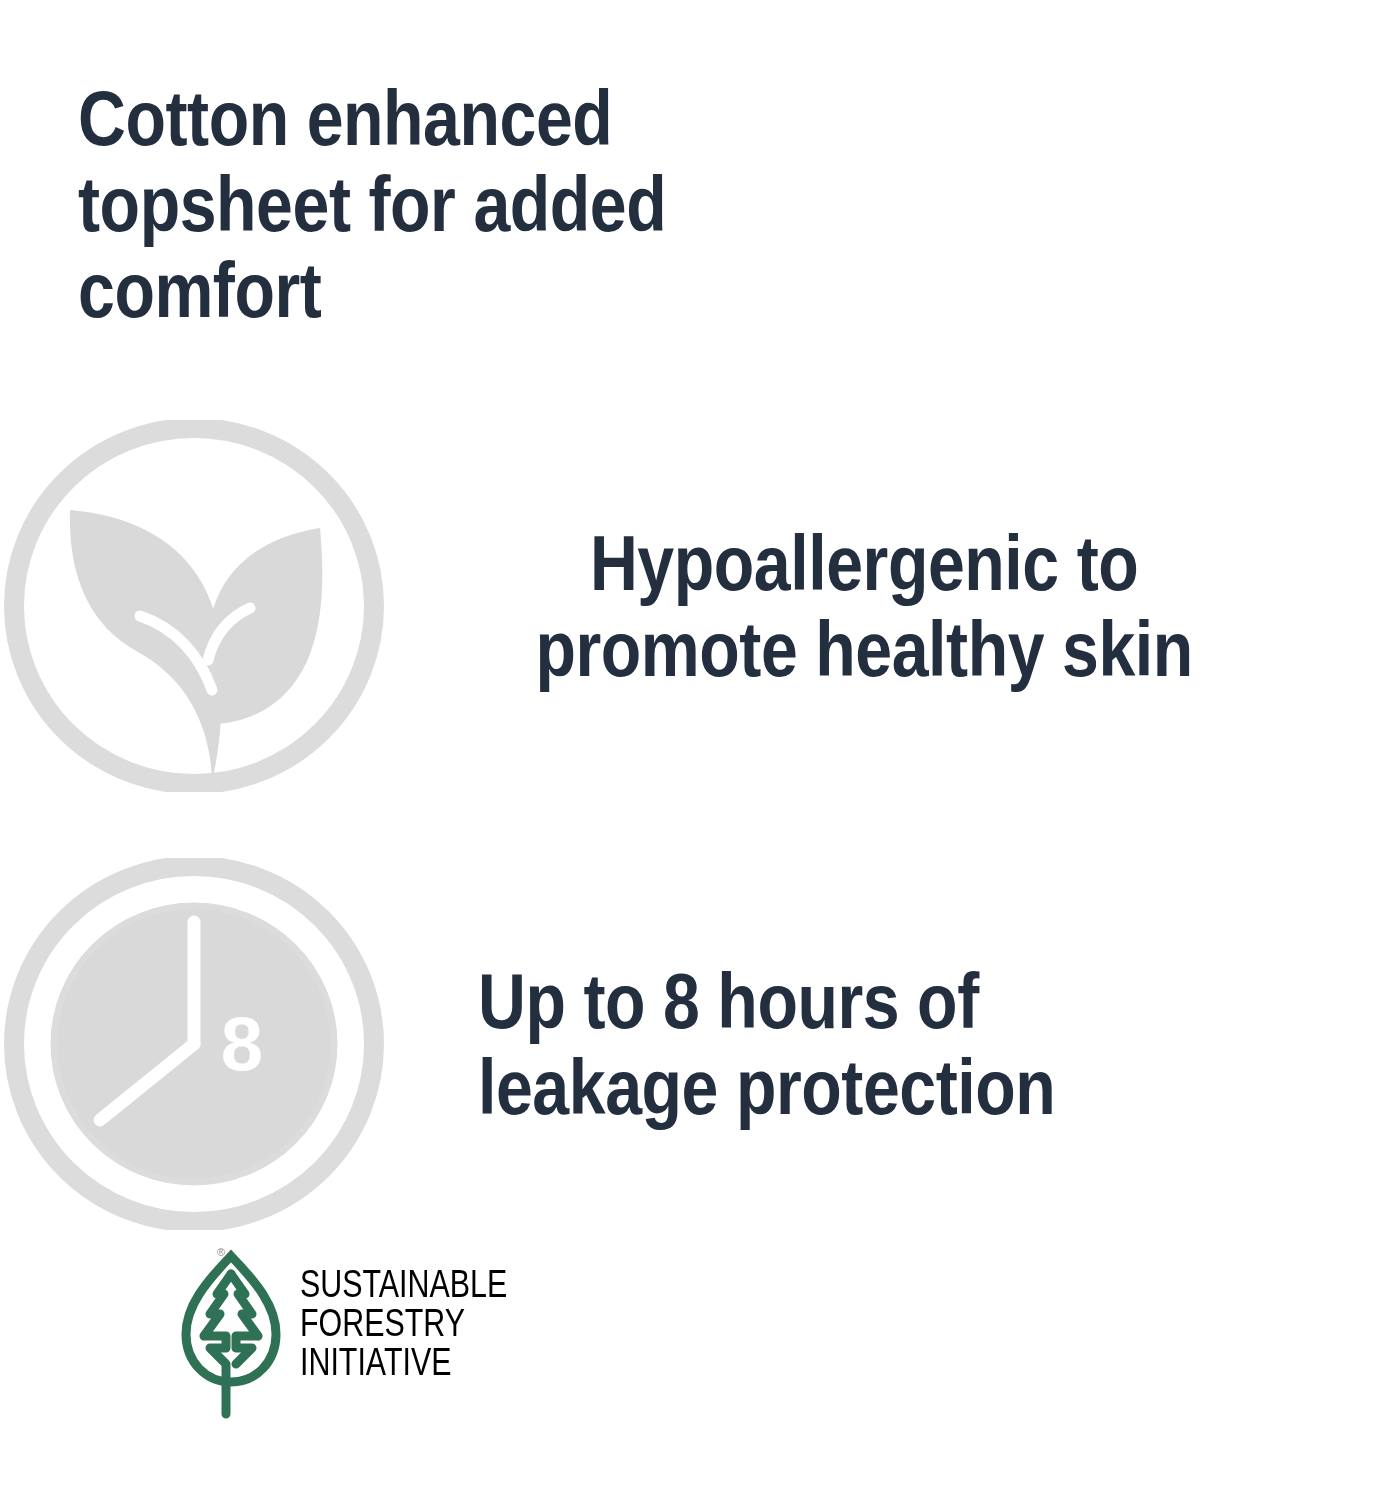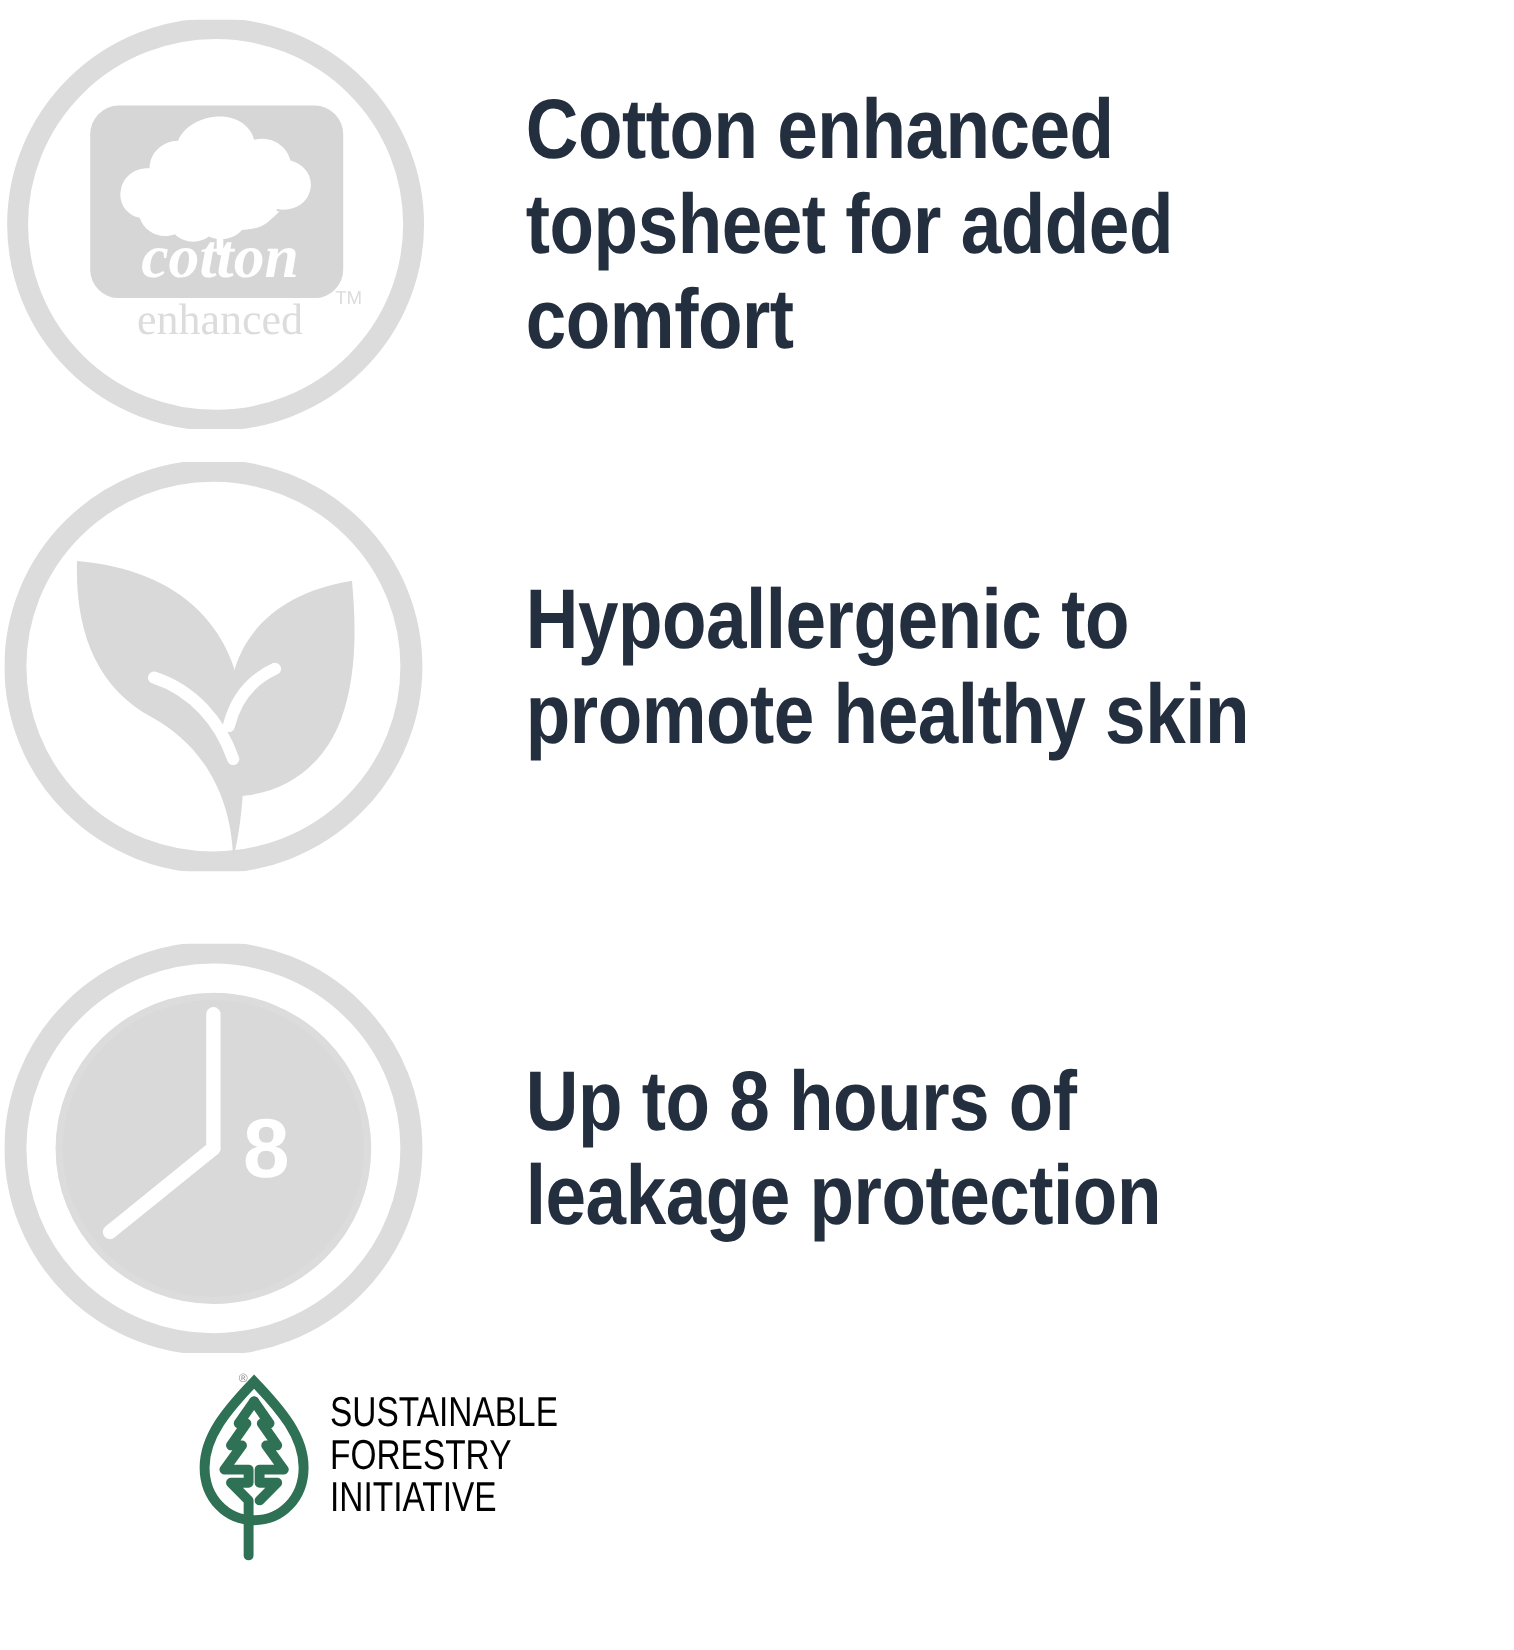--- a/index.html
+++ b/index.html
@@ -49,21 +49,21 @@
     font-weight: 700;
     letter-spacing: -0.5px;
     color: #232f3e;
     transform: scaleX(0.86);
     transform-origin: left center;
     margin-left: 78px;
     white-space: pre-line;
   }
 
   #row-cotton       { top: 18px;  height: 372px; }
-  #row-hypoallergenic { top: 420px; height: 372px; }
+  #row-hypoallergenic { top: 420px; height: 372px; text-align: center; }
   #row-leakage      { top: 858px; height: 372px; }
 
   
   .sfi-block {
     position: absolute;
     left: 176px;
     top: 1248px;
     display: flex;
     align-items: flex-start;
   }
@@ -135,55 +135,20 @@
 
   svg { display: block; }
 </style>
 </head>
 <body>
 
 <div class="page">
 
   <div class="feature-row" id="row-cotton">
 
-    <div class="feature-icon-wrap">
-      <svg width="392" height="372" viewBox="0 0 392 372">
-
-        <ellipse cx="192" cy="186" rx="180" ry="178" fill="none" stroke="#dcdcdc" stroke-width="19"></ellipse>
-
-        <rect x="78" y="78" width="230" height="175" rx="26" ry="26" fill="#d6d6d6"></rect>
-
-        <g fill="#ffffff">
-          <path d="M196 88
-                   c 16 0 28 9 31 21
-                   c 15 -4 30 5 33 19
-                   c 13 3 21 15 18 27
-                   c -3 13 -17 20 -30 17
-                   c -4 12 -17 20 -31 18
-                   c -7 9 -20 12 -31 7
-                   c -9 7 -23 6 -31 -2
-                   c -13 5 -28 -2 -32 -15
-                   c -12 -2 -20 -14 -17 -26
-                   c 2 -12 14 -20 26 -19
-                   c 0 -14 12 -25 26 -25
-                   c 5 -13 21 -22 38 -22 z"></path>
-
-          <path d="M196 150 c 6 10 6 24 0 36 c -6 -12 -6 -26 0 -36 z"></path>
-          <path d="M192 186 c -16 -10 -34 -14 -50 -12 c 12 14 32 20 50 16 z"></path>
-          <path d="M200 186 c 16 -10 34 -14 50 -12 c -12 14 -32 20 -50 16 z"></path>
-          <rect x="193" y="180" width="6" height="34" rx="3"></rect>
-        </g>
-
-        <text x="196" y="234" font-family="'Liberation Serif','DejaVu Serif',serif" font-size="56" font-style="italic" font-weight="700" fill="#ffffff" text-anchor="middle">cotton</text>
-
-        <text x="313" y="258" font-family="'Liberation Sans',sans-serif" font-size="17" fill="#dcdcdc" text-anchor="middle">TM</text>
-
-        <text x="196" y="286" font-family="'Liberation Serif','DejaVu Serif',serif" font-size="40" fill="#dcdcdc" text-anchor="middle">enhanced</text>
-      </svg>
-    </div>
 
     <div class="feature-text">Cotton enhanced
 topsheet for added
 comfort</div>
   </div>
 
   <div class="feature-row" id="row-hypoallergenic">
 
     <div class="feature-icon-wrap">
       <svg width="392" height="372" viewBox="0 0 392 372">

